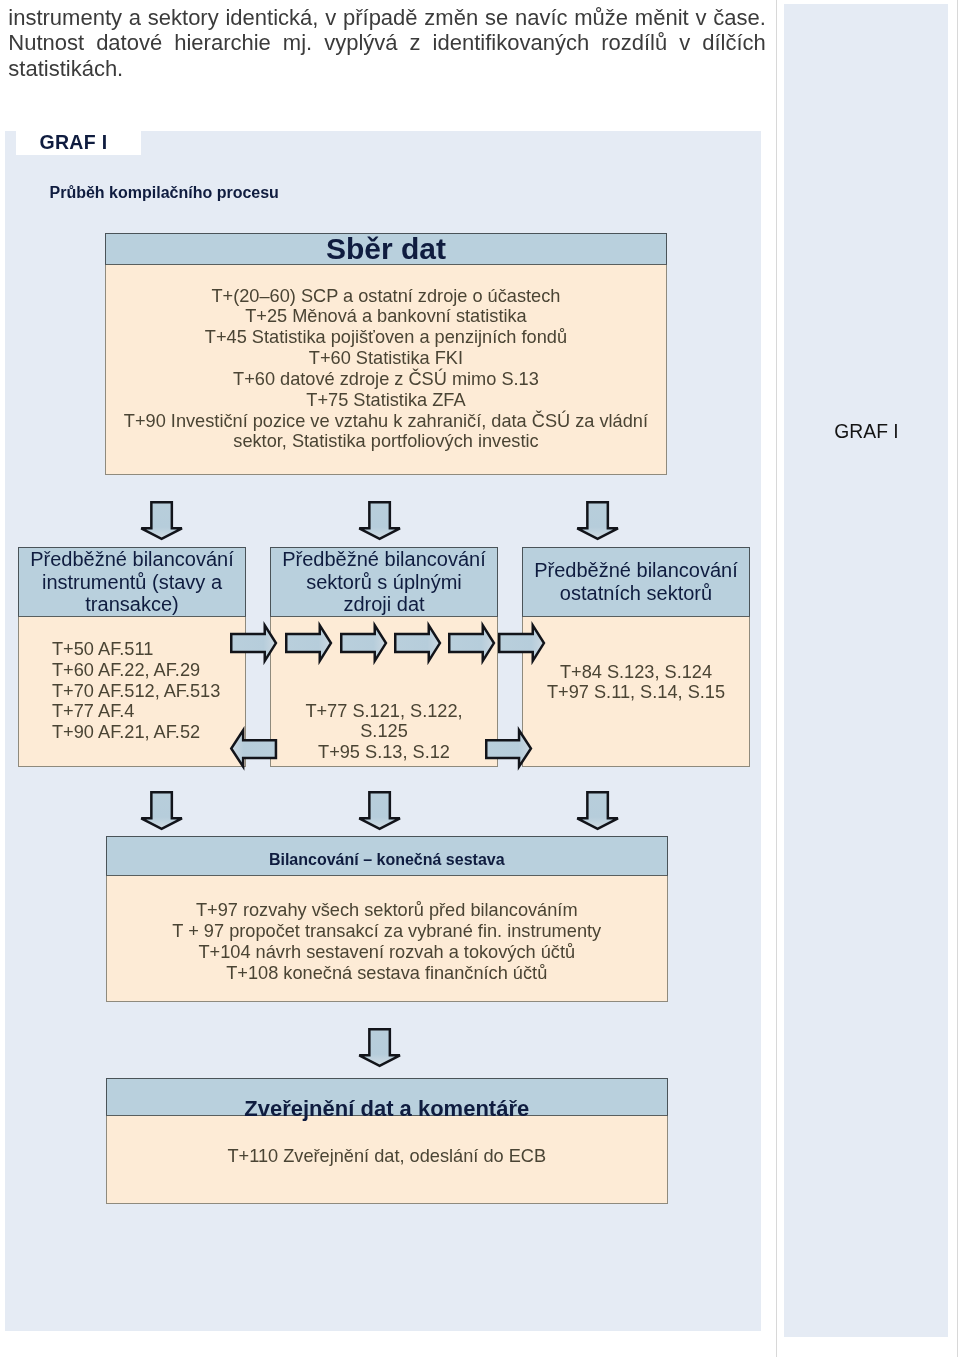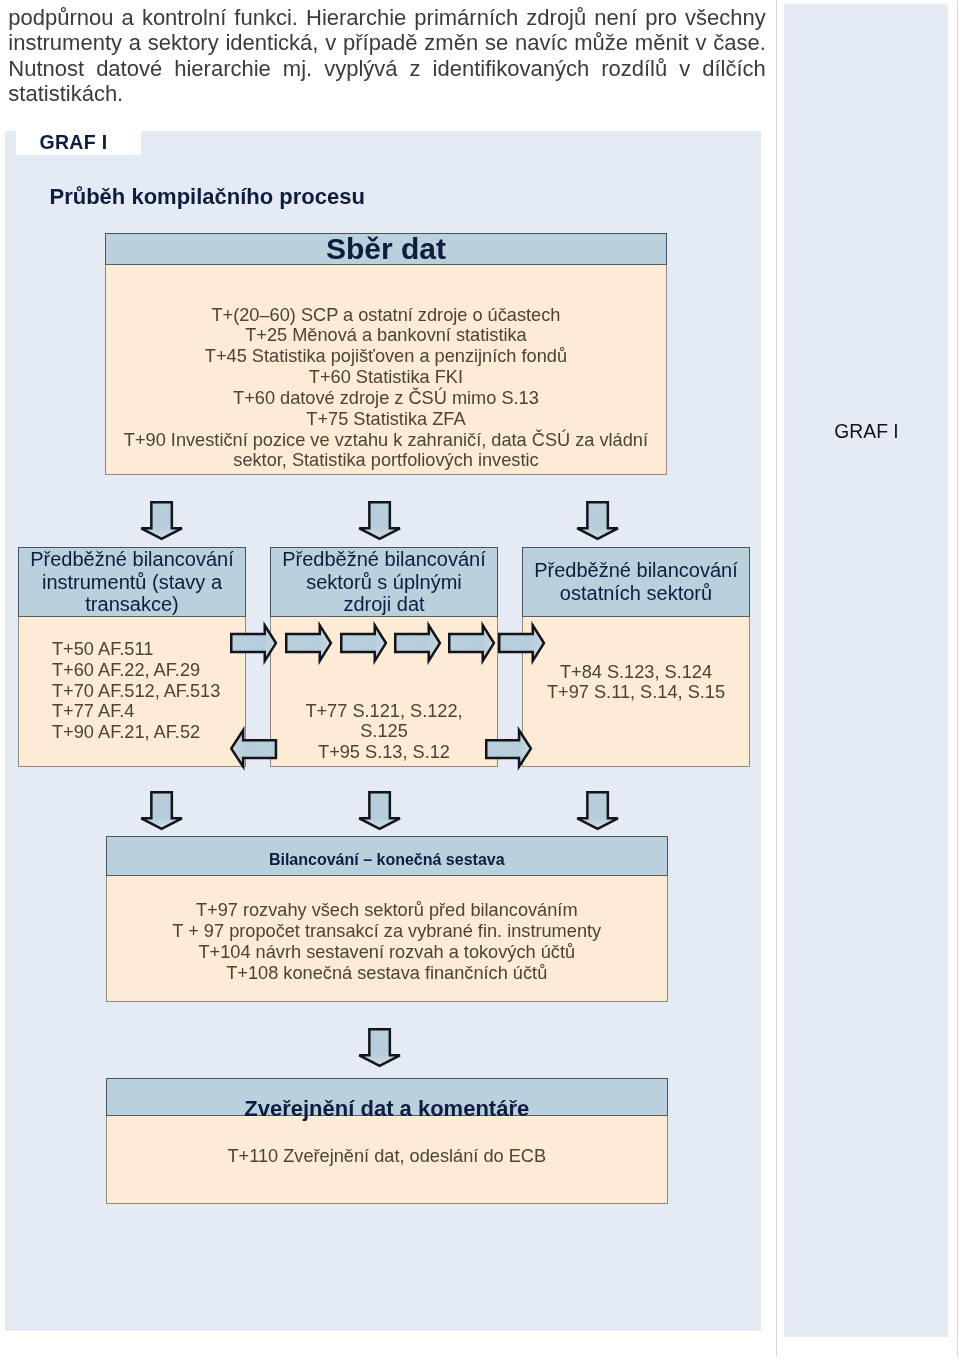--- a/index.html
+++ b/index.html
@@ -20,21 +20,21 @@
   #rail-line-l{position:absolute;left:776px;top:0px;width:1.2px;height:1356.5px;background:#d8d8d8;}
   #rail-line-r{position:absolute;left:956.7px;top:0px;width:1.2px;height:1356.5px;background:#d8d8d8;}
   #rail-label{position:absolute;left:784px;top:420.5px;width:165px;text-align:center;
               font-size:19.3px;color:#141414;}
 
   
   #panel{position:absolute;left:5px;top:130.8px;width:756px;height:1200.4px;background:#e5ebf4;}
   #graf-box{position:absolute;left:16px;top:130px;width:125px;height:25px;background:#fff;}
   #graf-label{position:absolute;left:39.5px;top:131.8px;font-size:19.5px;font-weight:bold;color:#0f1c3f;
               letter-spacing:0.3px;line-height:20px;}
-  #chart-title{position:absolute;left:49.5px;top:184px;font-size:22px;font-weight:bold;color:#0f1c3f;}
+  #chart-title{position:absolute;left:49.5px;top:184px;font-size:16px;font-weight:bold;color:#0f1c3f;}
 
   
   .hd{position:absolute;box-sizing:border-box;background:#b9d0dd;border:1px solid #4a5358;border-bottom-color:#595f5f;
       display:flex;align-items:center;justify-content:center;text-align:center;
       color:#0f1c3f;font-weight:bold;font-size:21px;line-height:24px;z-index:3;}
   .hd.nb{font-weight:normal;font-size:20px;line-height:22.9px;}
   .hd.nb span{display:block;white-space:nowrap;}
   .bd{position:absolute;box-sizing:border-box;background:#fdebd6;
       border:1px solid #8f8a7d;border-top:none;
       color:#4a4434;text-align:center;font-size:18.2px;line-height:20.85px;z-index:1;
@@ -42,21 +42,21 @@
   .bd span{display:block;}
 
   svg.arw{position:absolute;overflow:visible;z-index:4;}
   svg.arw path{fill:#b6cedd;stroke:#12141a;stroke-width:2.5;stroke-linejoin:miter;}
   svg.adown path{fill:url(#gdown);}
   svg.aright path{fill:url(#gright);}
   svg.aleft path{fill:url(#gleft);}
 
   
   #hd-collect{left:104.7px;top:233.3px;width:562.5px;height:31.5px;font-size:30px;}
-  #bd-collect{left:104.7px;top:263.5px;width:562.5px;height:211.5px;padding-top:41px;}
+  #bd-collect{left:104.7px;top:263.5px;width:562.5px;height:211.5px;padding-top:22px;}
 
   #hd-instr{left:18px;top:547px;width:228px;height:70px;}
   #bd-instr{left:18px;top:616.5px;width:228px;height:150px;padding-top:22.4px;text-align:left;padding-left:33px;}
 
   #hd-sfull{left:270px;top:547px;width:228px;height:70px;}
   #bd-sfull{left:270px;top:616.5px;width:228px;height:150px;padding-top:84px;}
 
   #hd-soth{left:522px;top:547px;width:228px;height:70px;}
   #bd-soth{left:522px;top:616.5px;width:228px;height:150px;padding-top:45px;}
 
@@ -90,21 +90,20 @@
     </linearGradient>
   </defs>
     </svg>
 
   <div id="rail-line-l"></div>
   <div id="rail-line-r"></div>
   <div id="rail"></div>
   <div id="rail-label">GRAF I</div>
 
   <div id="para">
-    <span class="ln">podpůrnou a kontrolní funkci. Hierarchie primárních zdrojů není pro všechny</span>
     <span class="ln">instrumenty a sektory identická, v případě změn se navíc může měnit v čase.</span>
     <span class="ln">Nutnost datové hierarchie mj. vyplývá z identifikovaných rozdílů v dílčích</span>
     <span class="ln last">statistikách.</span>
   </div>
 
   <div id="panel"></div>
   <div id="graf-box"></div>
   <div id="graf-label">GRAF I</div>
   <div id="chart-title">Průběh kompilačního procesu</div>
 

